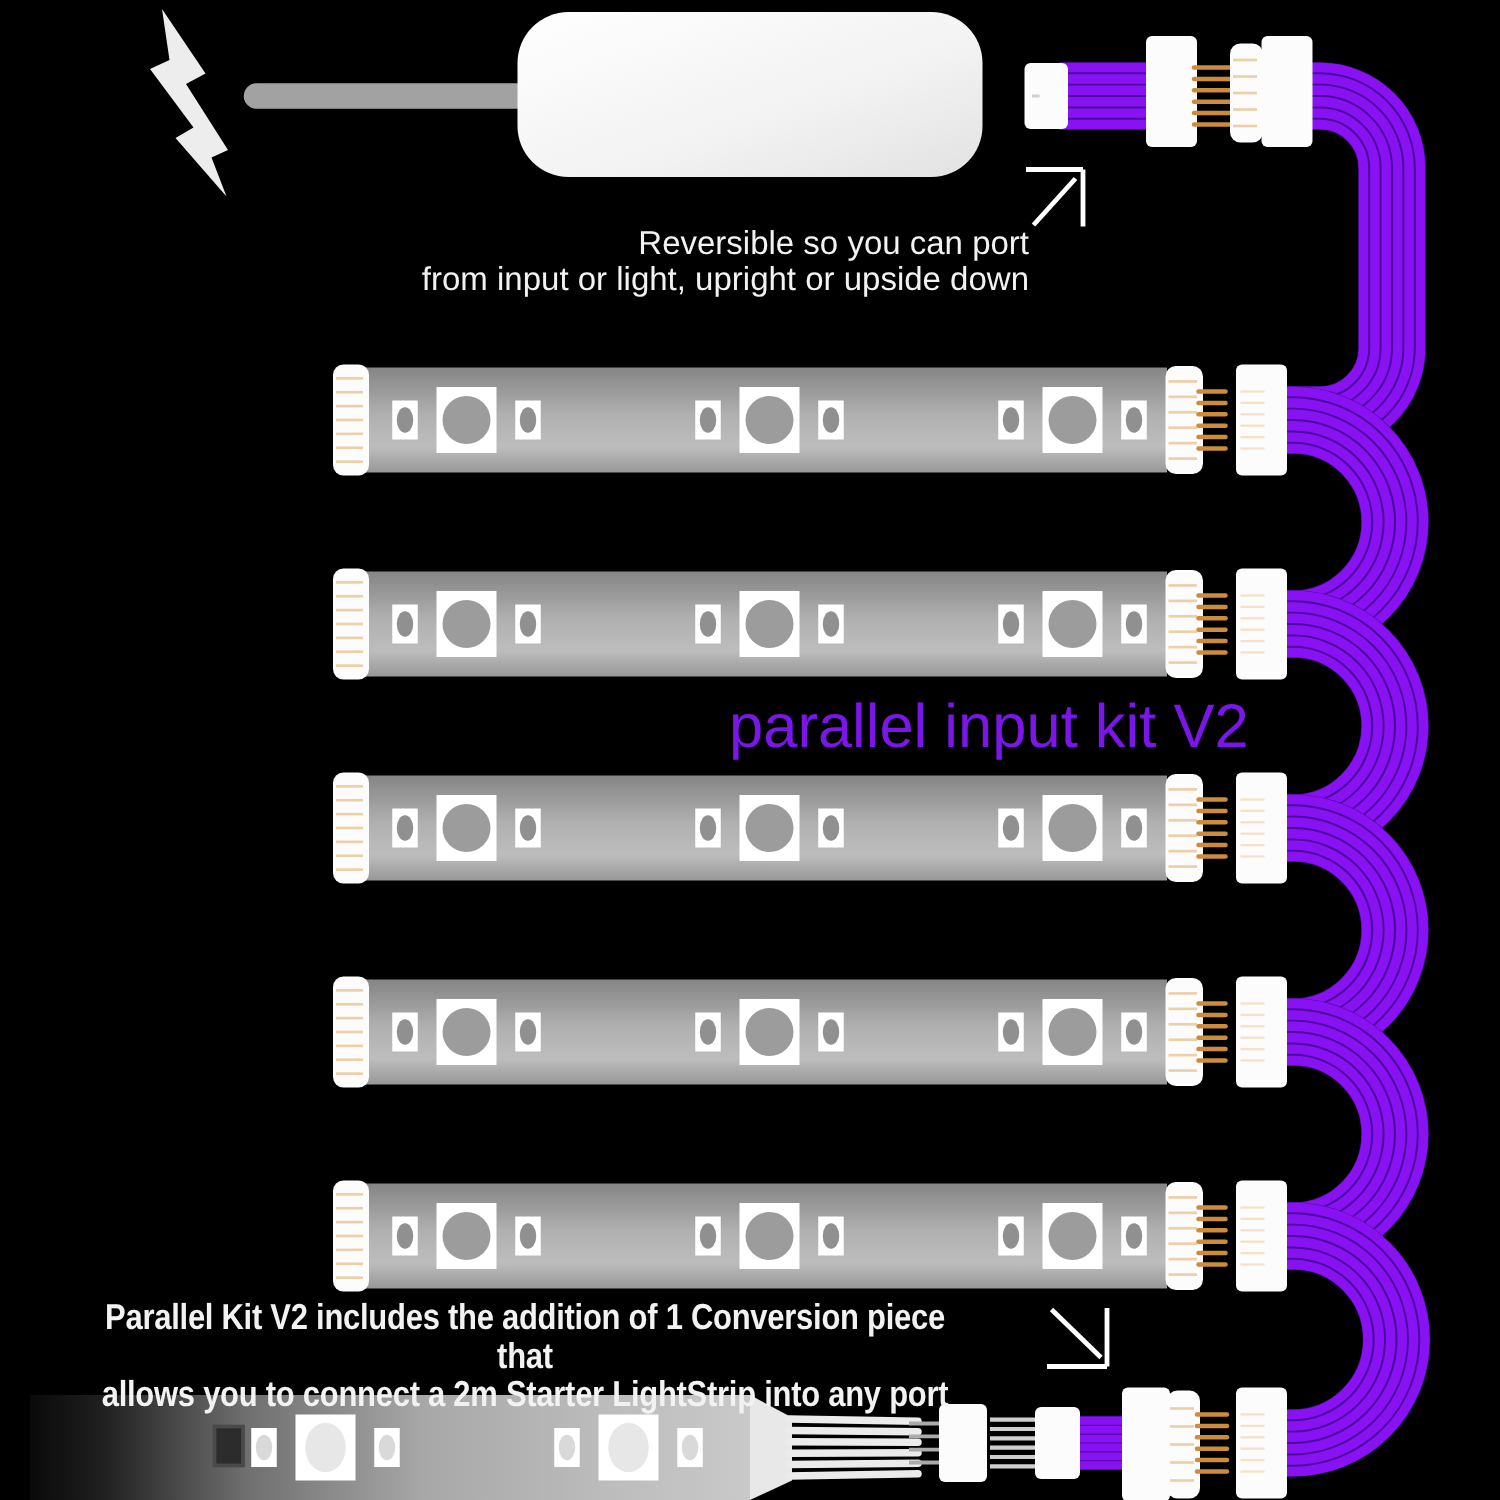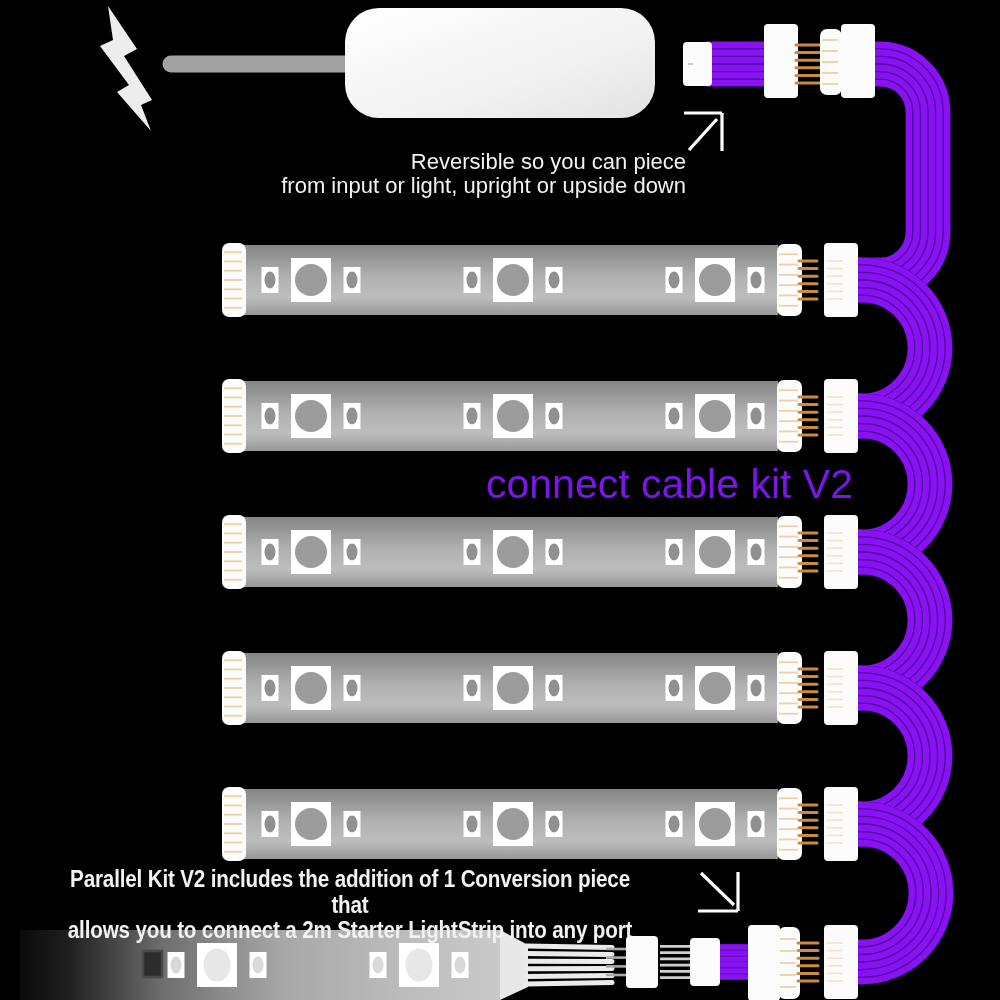--- a/index.html
+++ b/index.html
@@ -521,24 +521,24 @@
           <line x1="827" y1="981" x2="843" y2="981" stroke="#f6e0c6" stroke-width="1.5"></line>
         </g>
       </g>
     <g id="g-arrows">
         <path d="M 689 150 L 717 119 M 684 113 H 722 M 722 113 V 151" stroke="#fff" stroke-width="3.2" fill="none"></path>
         <path d="M 701 873 L 734 905 M 698 911 H 738 M 738 911 V 872" stroke="#fff" stroke-width="3.2" fill="none"></path>
       </g>
   </svg>
 
   <div class="txt reversible">
-    <div>Reversible so you can piece</div>
+    <div>Reversible so you can port</div>
     <div>from input or light, upright or upside down</div>
   </div>
 
-  <div class="txt title" id="title-el" style="color: rgb(123, 22, 232);">connect cable kit V2</div>
+  <div class="txt title" id="title-el" style="color: rgb(123, 22, 232);">parallel input kit V2</div>
 
   <div class="txt conversion">
     <div>Parallel Kit V2 includes the addition of 1 Conversion piece that</div>
     <div>allows you to connect a 2m Starter LightStrip into any port</div>
   </div>
 
 </div>
 
 </body></html>

